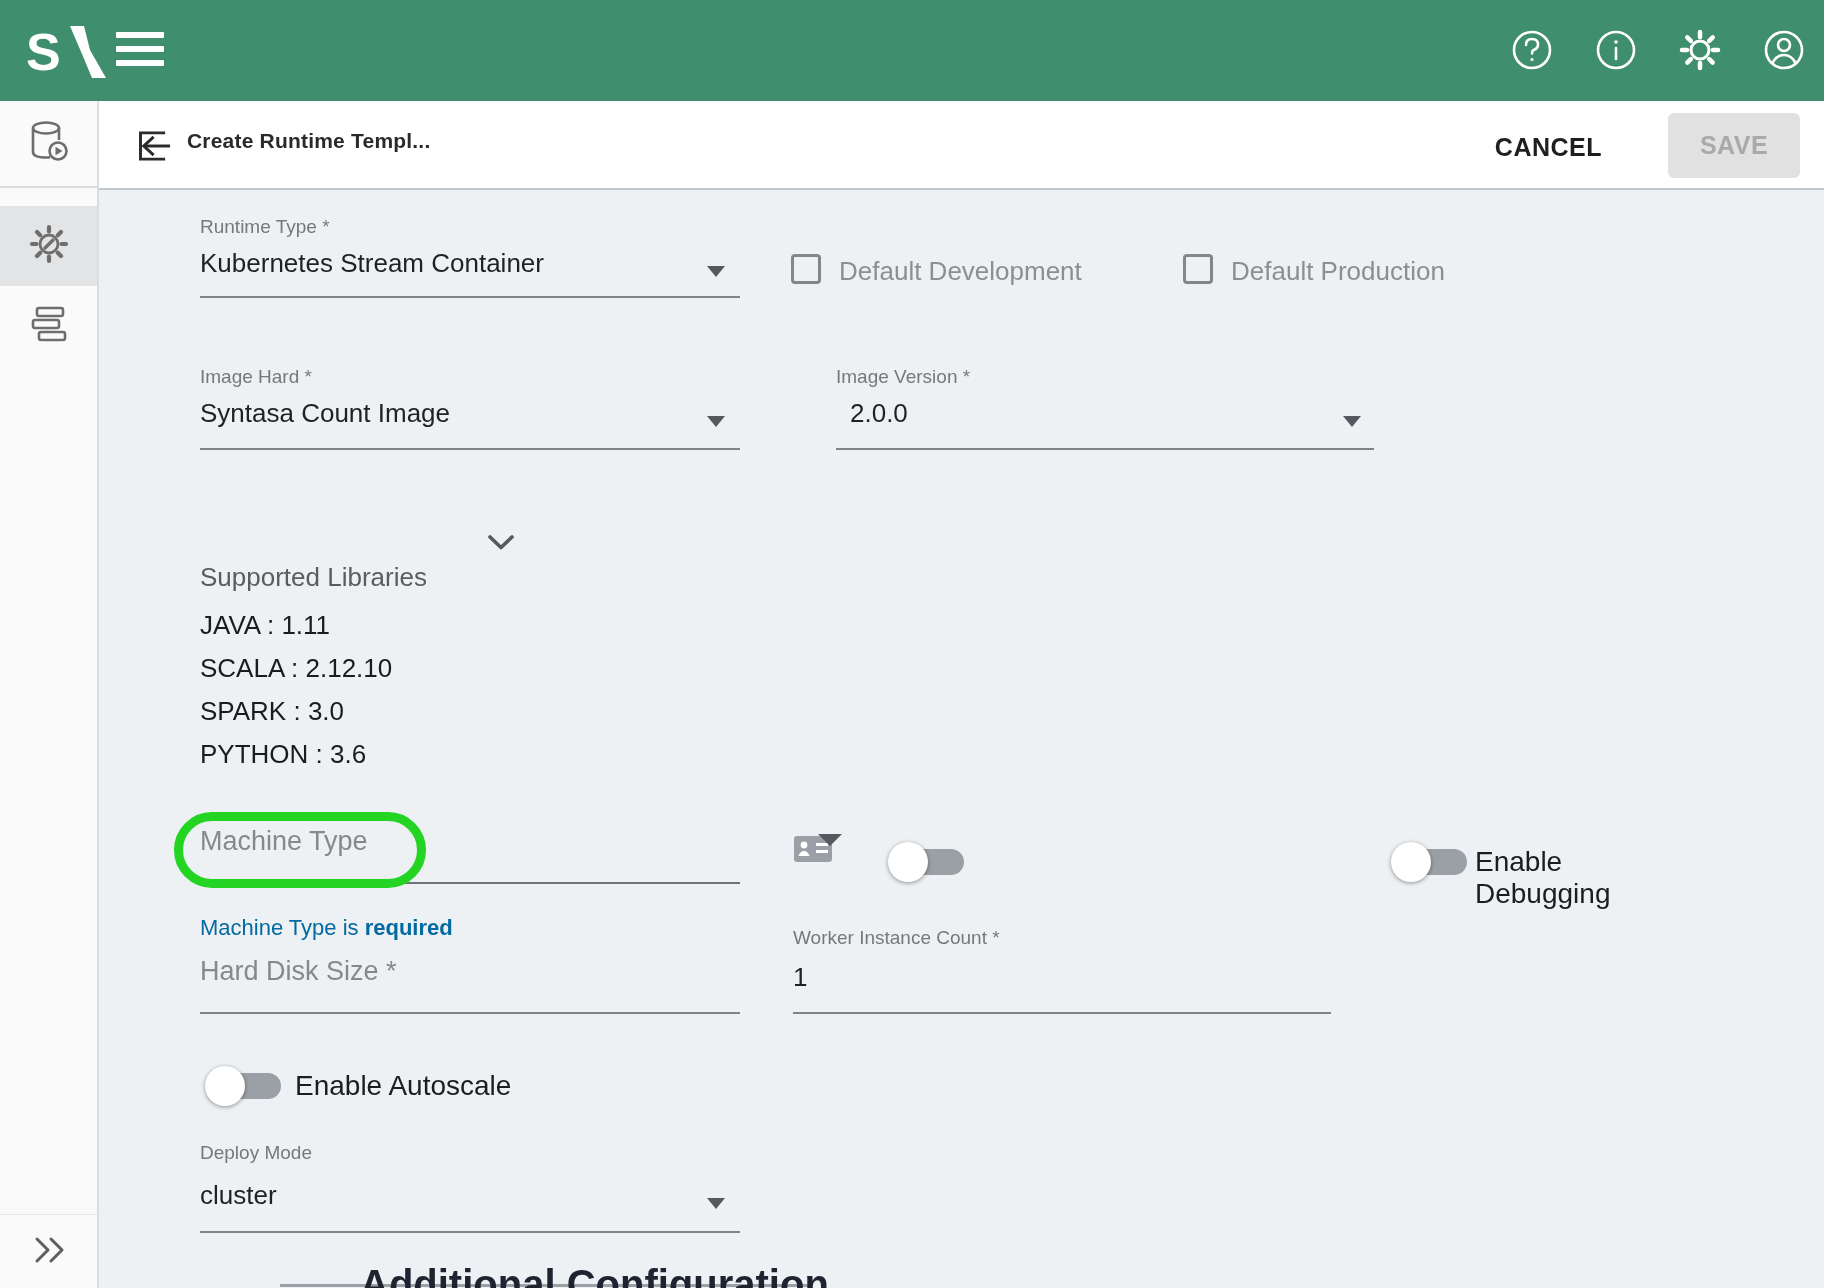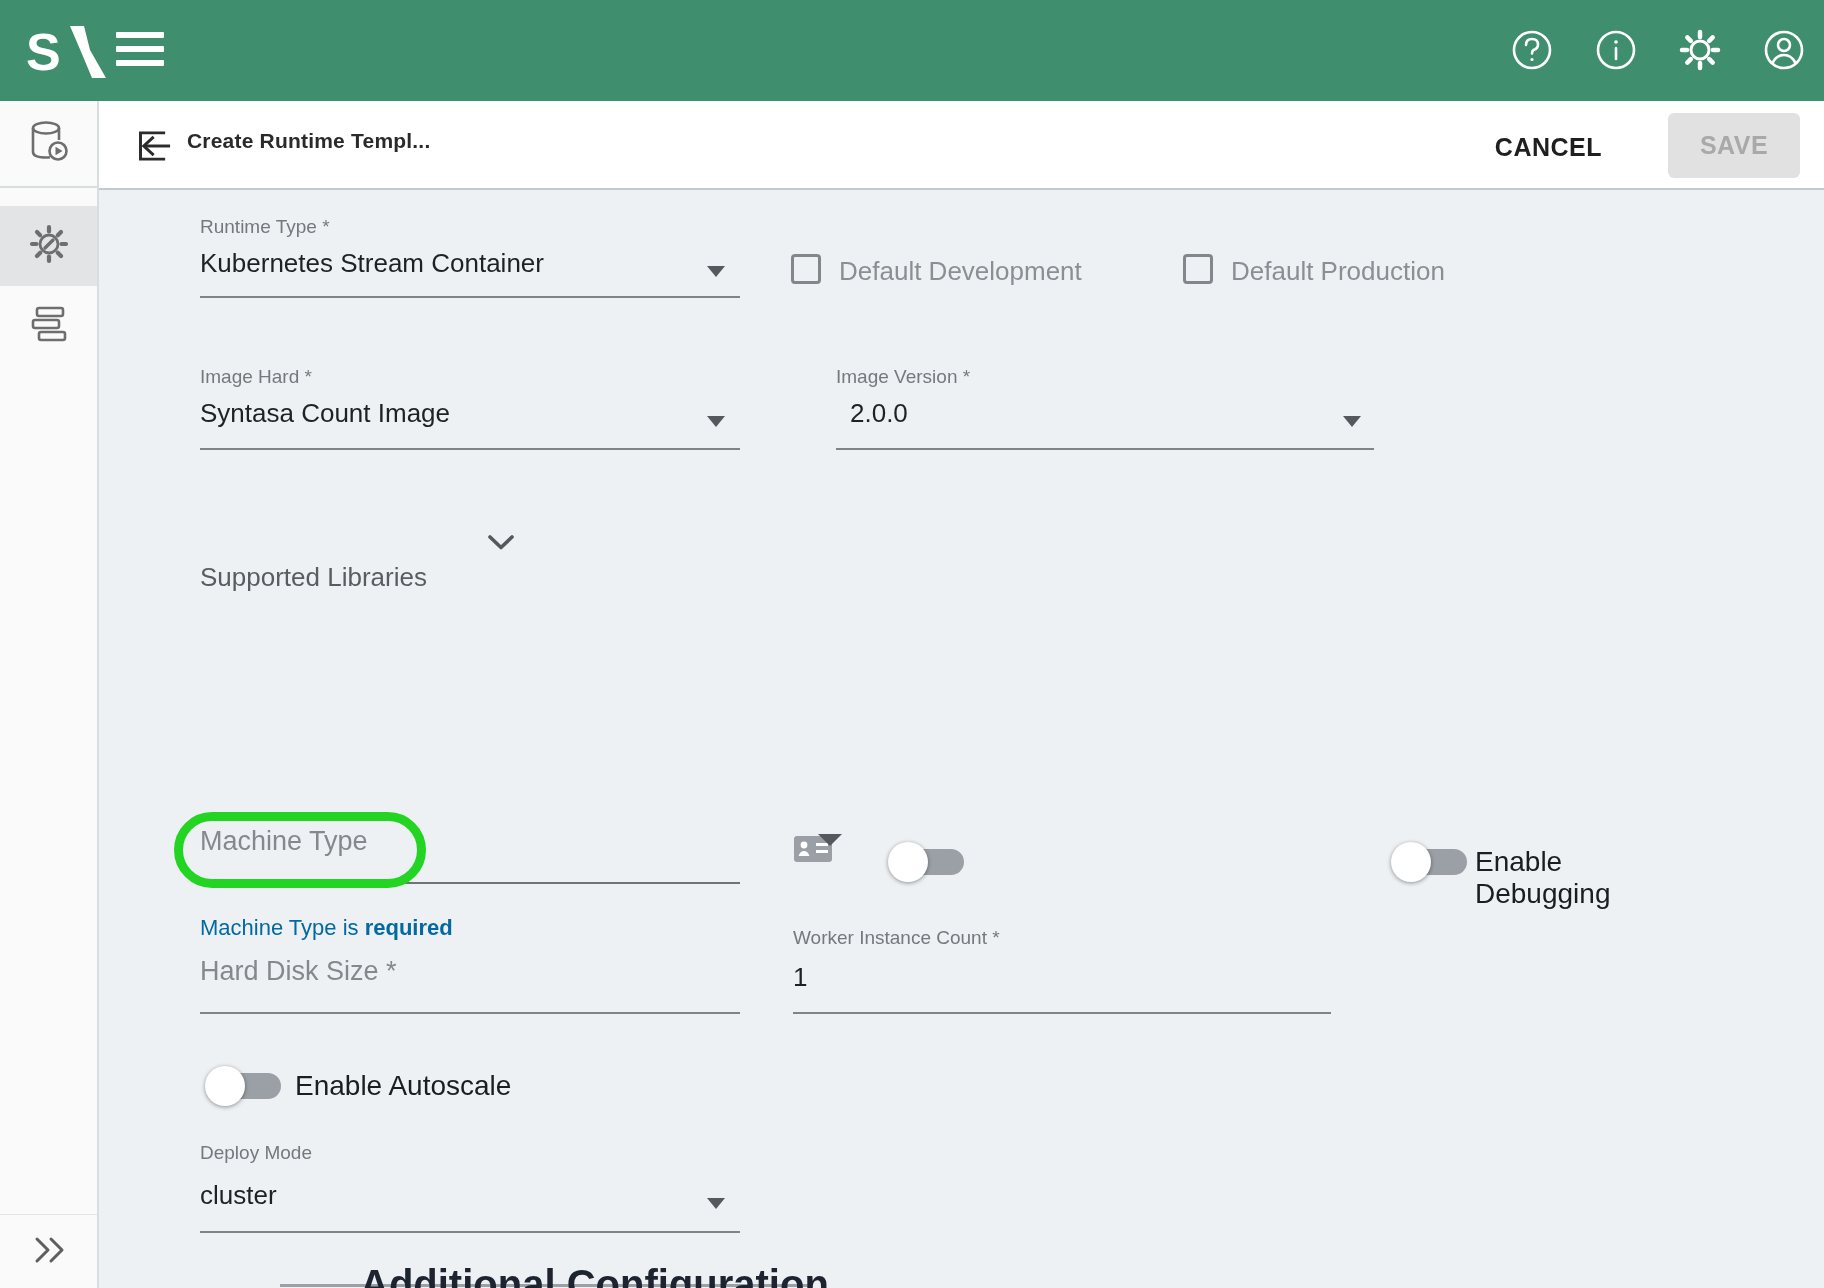--- a/index.html
+++ b/index.html
@@ -203,20 +203,26 @@
     <div class="fvalue" style="left:739px;top:208px;margin-left:12px;">2.0.0</div>
     <div class="dd-arrow" style="left:1244px;top:226px;"></div>
     <div class="underline" style="left:737px;top:258px;width:538px;"></div>
 
     <div class="lib-heading" style="left:101px;top:336px;">Supported Libraries</div>
     <span style="position:absolute;left:388px;top:344px;">
       <svg width="28" height="17" viewBox="0 0 28 17" fill="none" stroke="#55585c" stroke-width="3.6" stroke-linecap="round" stroke-linejoin="round">
         <path d="M3 3 L14 13.5 L25 3"></path>
       </svg>
     </span>
+    <div class="lib-list" style="left:101px;top:414px;">
+      <div>JAVA : 1.11</div>
+      <div>SCALA : 2.12.10</div>
+      <div>SPARK : 3.0</div>
+      <div>PYTHON : 3.6</div>
+    </div>
 
     <div class="fplaceholder" style="left:101px;top:636px;">Machine Type</div>
     <div class="underline" style="left:101px;top:692px;width:540px;background:#6f7479;"></div>
     <span class="card-icon">
       <svg width="52" height="36" viewBox="0 0 52 36">
         <rect x="2" y="6" width="38" height="26" rx="3" fill="#9aa0a5"></rect>
         <circle cx="12" cy="15" r="3.4" fill="#fff"></circle>
         <path d="M6.5 26 q1.8-5 5.5-5 q3.7 0 5.5 5 Z" fill="#fff"></path>
         <rect x="24" y="13" width="12" height="3" fill="#fff"></rect>
         <rect x="24" y="20" width="12" height="3" fill="#fff"></rect>

